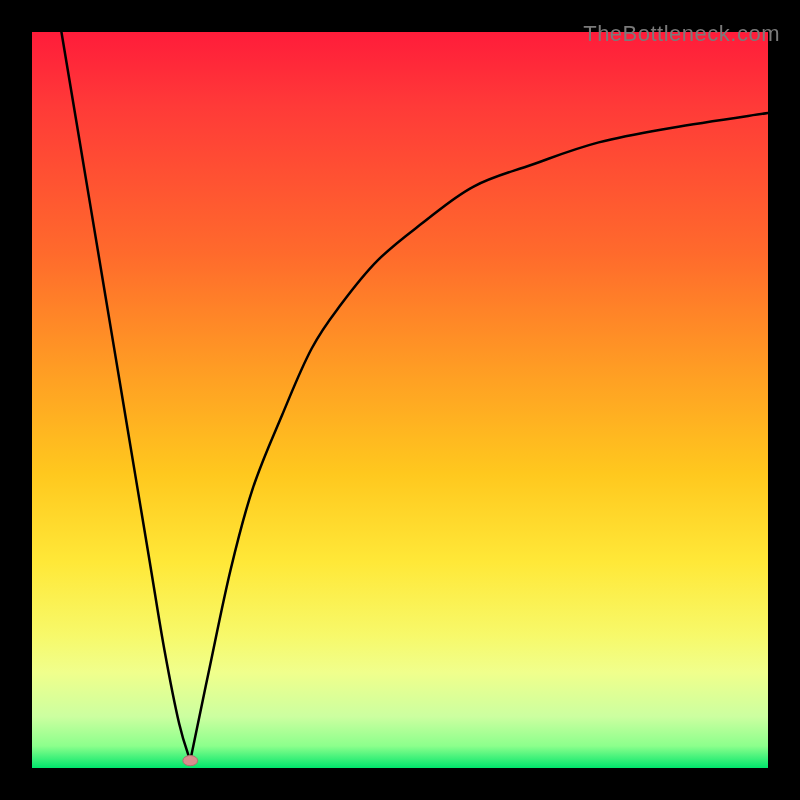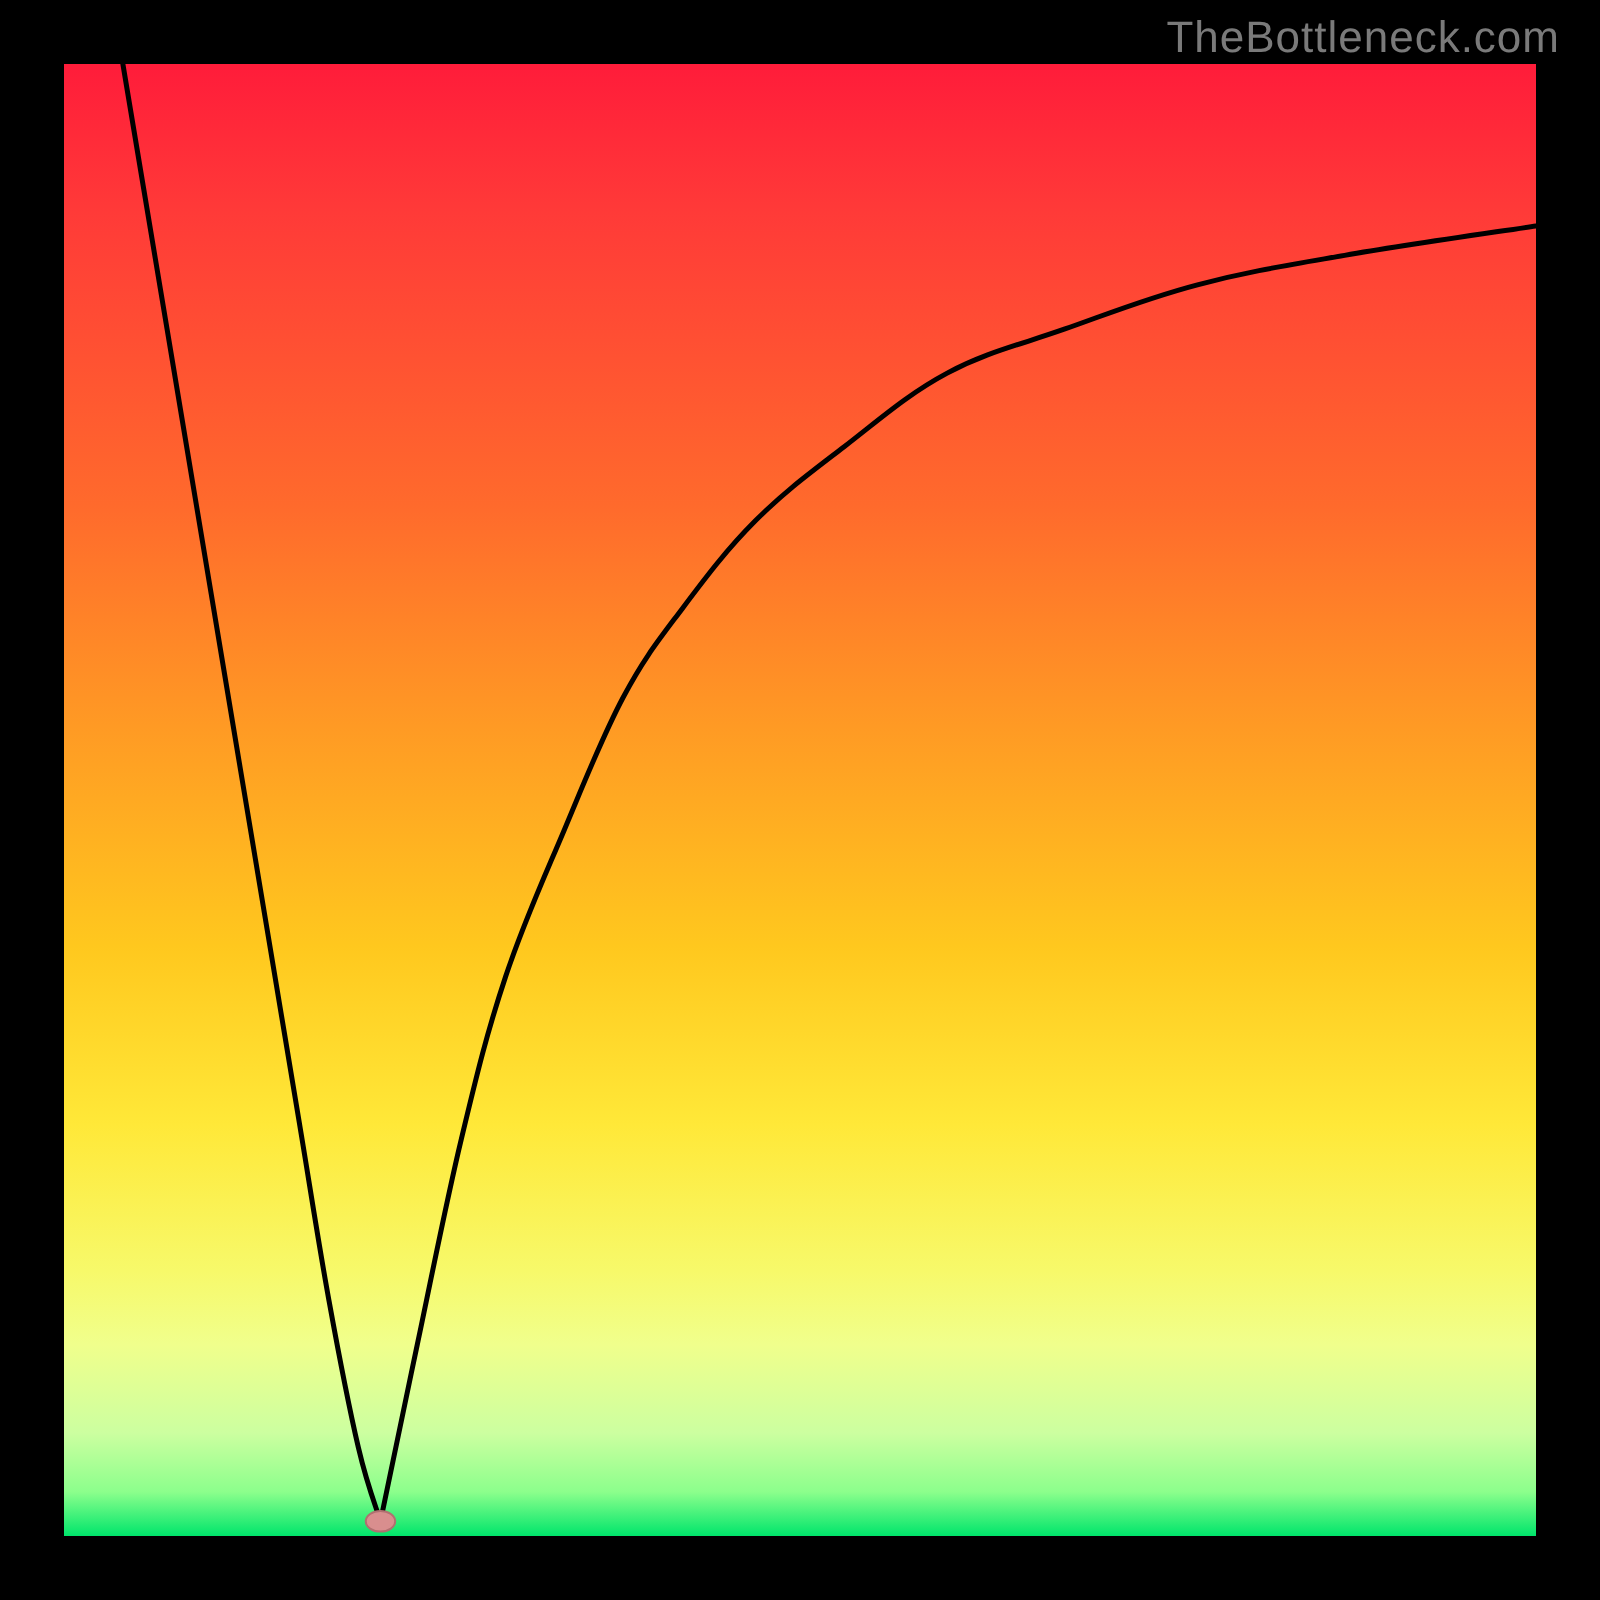--- a/index.html
+++ b/index.html
@@ -60,14 +60,14 @@
 <body>
 
 <div class="frame">
   <div class="plot-area">
     <svg class="curve-svg" viewBox="0 0 736 736" preserveAspectRatio="none">
       <path id="left-branch-path" fill="none" stroke="#000" stroke-width="2.5" stroke-linecap="round" stroke-linejoin="round" d="M 29.44 0.00 C 32.09 15.90, 38.86 56.52, 44.16 88.32 C 49.46 120.12, 53.58 144.84, 58.88 176.64 C 64.18 208.44, 68.30 233.16, 73.60 264.96 C 78.90 296.76, 83.02 321.48, 88.32 353.28 C 93.62 385.08, 97.74 409.80, 103.04 441.60 C 108.34 473.40, 112.46 498.12, 117.76 529.92 C 123.06 561.72, 127.18 589.09, 132.48 618.24 C 137.78 647.39, 142.56 671.97, 147.20 691.84 C 151.84 711.71, 156.25 722.02, 158.24 728.64"></path>
       <path id="right-branch-path" fill="none" stroke="#000" stroke-width="2.5" stroke-linecap="round" stroke-linejoin="round" d="M 158.24 728.64 C 161.55 712.74, 169.35 674.76, 176.64 640.32 C 183.93 605.88, 190.77 570.40, 198.72 537.28 C 206.67 504.16, 211.53 484.14, 220.80 456.32 C 230.07 428.50, 239.64 407.89, 250.24 382.72 C 260.84 357.55, 269.08 336.35, 279.68 316.48 C 290.28 296.61, 297.20 288.22, 309.12 272.32 C 321.04 256.42, 331.35 242.73, 345.92 228.16 C 360.49 213.59, 372.86 204.61, 390.08 191.36 C 407.30 178.11, 421.73 165.16, 441.60 154.56 C 461.47 143.96, 477.96 140.43, 500.48 132.48 C 523.00 124.53, 541.55 117.02, 566.72 110.40 C 591.89 103.78, 609.85 100.98, 640.32 95.68 C 670.79 90.38, 718.78 83.61, 736.00 80.96"></path>
       <ellipse id="min-dot" fill="#d98e8e" stroke="#b07070" stroke-width="1" cx="158.24" cy="728.64" rx="7.36" ry="5.15"></ellipse>
     </svg>
   </div>
-  <div class="watermark" id="watermark" style="top: 6px; right: 20px;">TheBottleneck.com</div>
+  <div class="watermark" id="watermark" style="top: 21px; right: 20px;">TheBottleneck.com</div>
 </div>
 
 </body></html>

